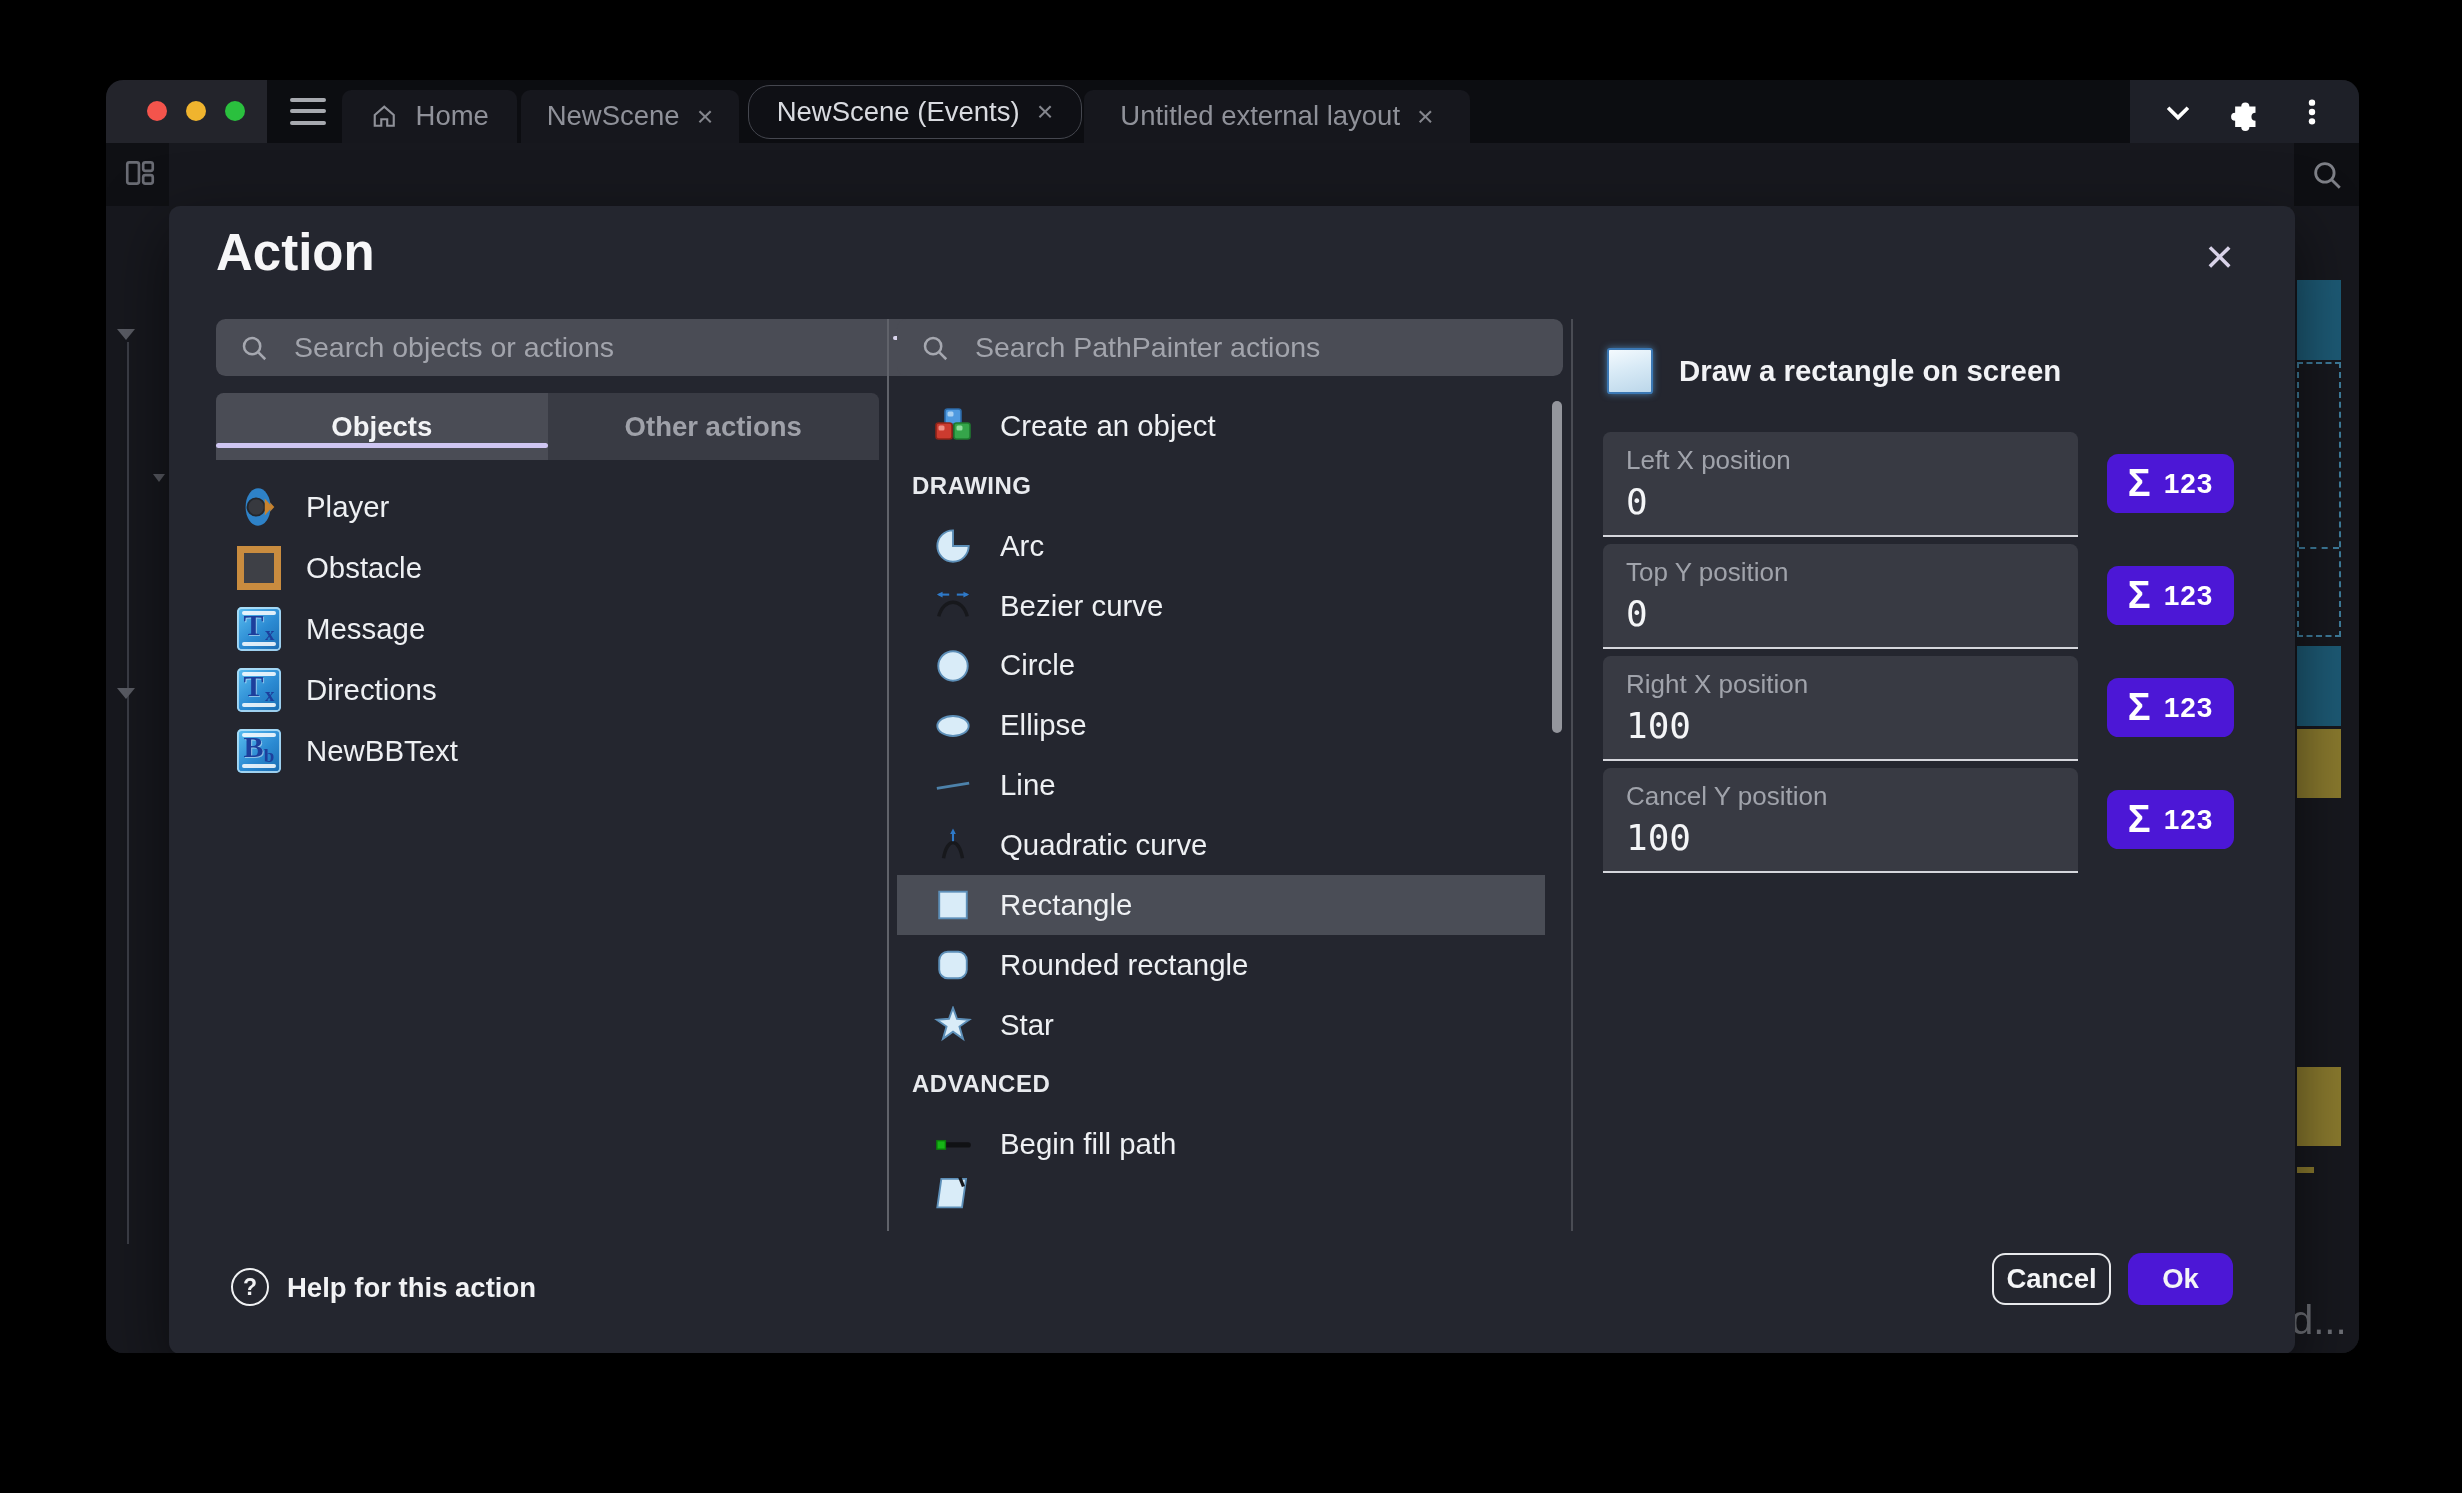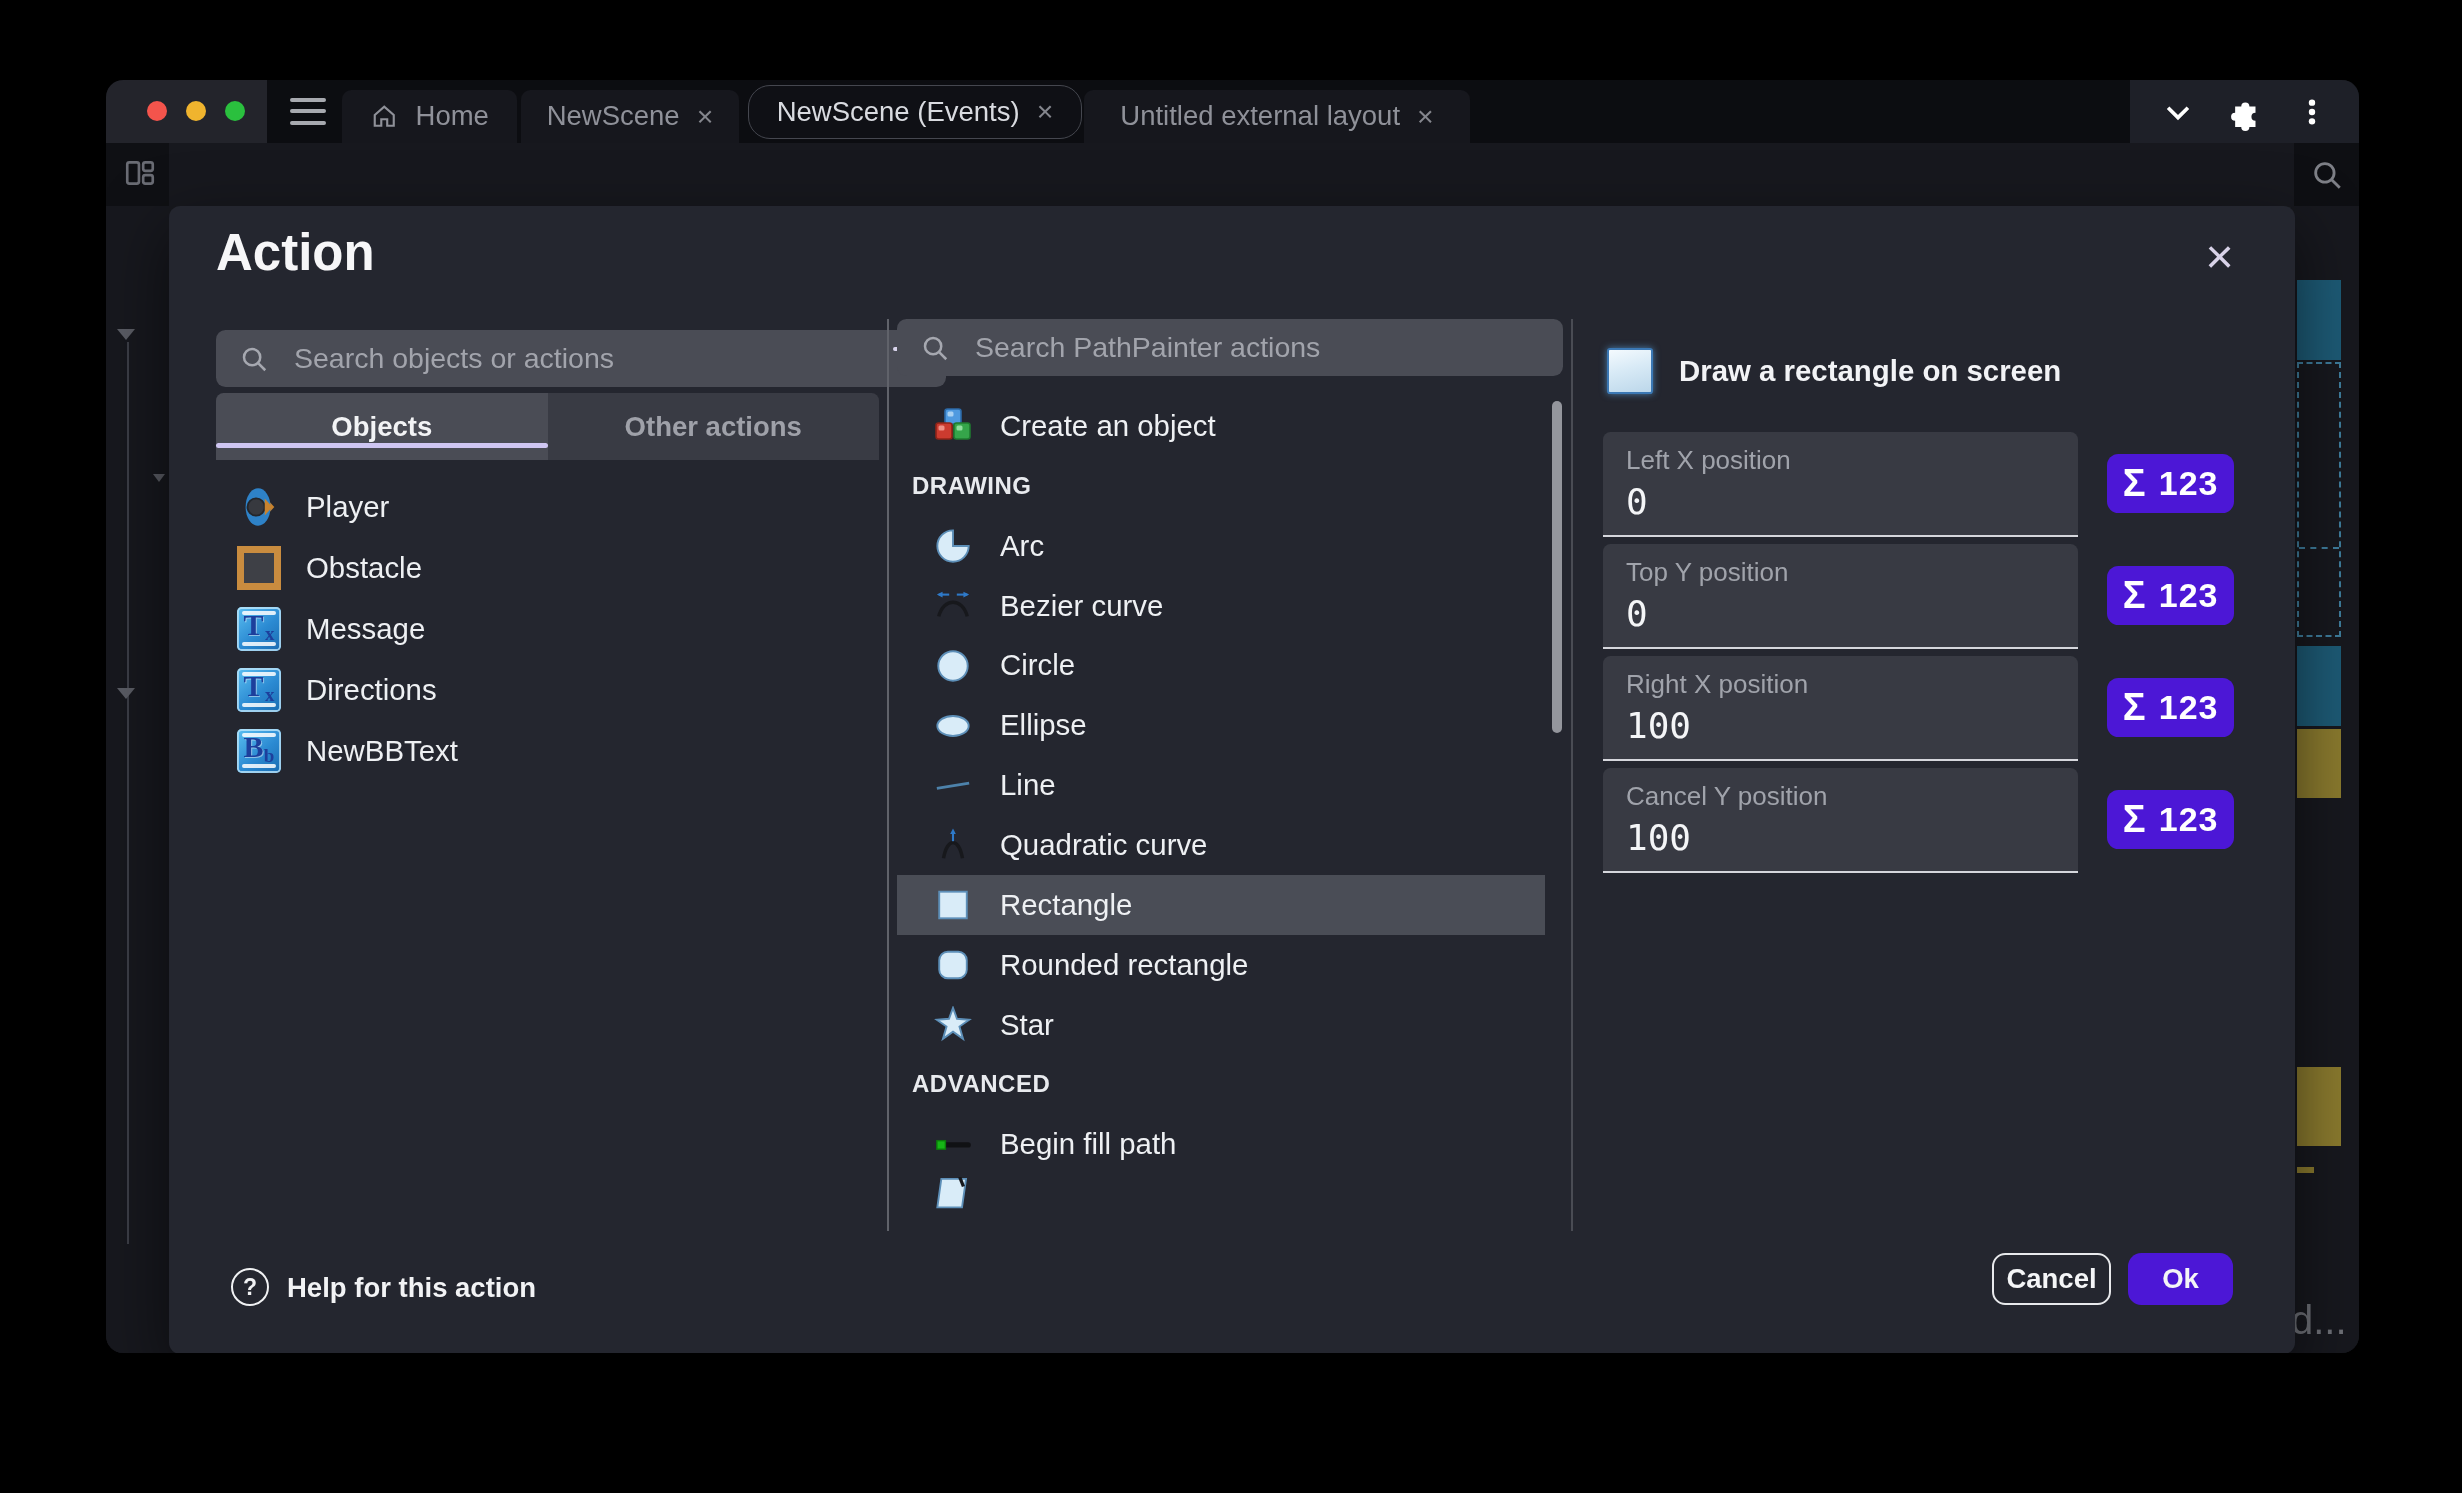--- a/index.html
+++ b/index.html
@@ -69,21 +69,21 @@
   .rect-badge{width:46px;height:46px;box-sizing:border-box;border:2.8px solid #3b78b4;border-radius:2.8px;
     background:linear-gradient(165deg,#f4fafe 0%,#d8eaf6 45%,#bcd7ea 100%);box-shadow:0 0 7.6px rgba(90,160,220,.7);}
   
   .field{position:absolute;left:1434px;width:475px;height:103px;background:#383a43;border-radius:7.6px 7.6px 0 0;
     border-bottom:2.8px solid #d5d6dc;}
   .field .flabel{position:absolute;left:23px;top:13.3px;font-size:26px;color:#a0a3ab;}
   .field .fvalue{position:absolute;left:23px;top:49px;font-size:36px;color:#f4f5f7;font-family:"DejaVu Sans Mono","Liberation Mono",monospace;}
   .sigma-btn{position:absolute;left:1938px;width:127px;height:59px;background:#4c17d6;border-radius:11.4px;
     display:flex;align-items:center;justify-content:center;gap:13.3px;color:#fff;cursor:pointer;}
   .sigma-btn .sg{font-size:38px;font-weight:700;}
-  .sigma-btn .dg{font-size:34px;font-weight:700;letter-spacing:0.9px;}
+  .sigma-btn .dg{font-size:28px;font-weight:700;letter-spacing:0.9px;}
   .params-header{position:absolute;left:1510px;top:148px;font-size:29.4px;font-weight:600;color:#f2f3f6;}
   
   .help-circle{position:absolute;left:62px;top:1062px;width:38px;height:38px;border:2.8px solid #f0f1f3;border-radius:50%;
     box-sizing:border-box;display:flex;align-items:center;justify-content:center;color:#f0f1f3;font-size:23px;font-weight:700;}
   .help-label{position:absolute;left:118px;top:1066px;font-size:27.5px;font-weight:700;color:#f2f3f5;}
   .btn{position:absolute;top:1047px;height:52px;box-sizing:border-box;border-radius:13.3px;display:flex;align-items:center;justify-content:center;
     font-size:27.5px;font-weight:700;color:#f4f5f7;cursor:pointer;}
   .btn.cancel{left:1823px;width:119px;border:2.8px solid #e8e9ec;background:transparent;}
   .btn.ok{left:1959px;width:105px;background:#4c17d6;}
   .dim-text{position:absolute;color:#6e7077;font-size:40px;}
@@ -166,21 +166,21 @@
     <div class="blockR" style="top:503px;height:80px;background:#1d5a75;"></div>
     <div class="blockR" style="top:586px;height:69px;background:#8a7a2e;"></div>
     <div class="blockR" style="top:924px;height:79px;background:#8a7a2e;"></div>
     <div class="blockR" style="top:1024px;height:5.7px;width:17px;background:#8a7a2e;"></div>
     <div class="dim-text" style="left:2185px;top:1155px;">d...</div>
 
     <div class="modal">
       <div class="modal-title">Action</div>
       <div class="modal-close">×</div>
 
-      <div class="searchbox" style="left:47px;top:124px;width:730px;">
+      <div class="searchbox" style="left:47px;top:113px;width:730px;">
         <svg class="mag" viewBox="0 0 24 24" fill="none" stroke="currentColor" stroke-width="2">
             <circle cx="10.5" cy="10.5" r="6.5"></circle>
             <line x1="15.5" y1="15.5" x2="21" y2="21"></line>
           </svg>
         <input type="text" placeholder="Search objects or actions" style="">
         <div class="filtericon">
             <i style="width:30px"></i>
             <i style="width:19px"></i>
             <i style="width:7.6px"></i>
           </div>

